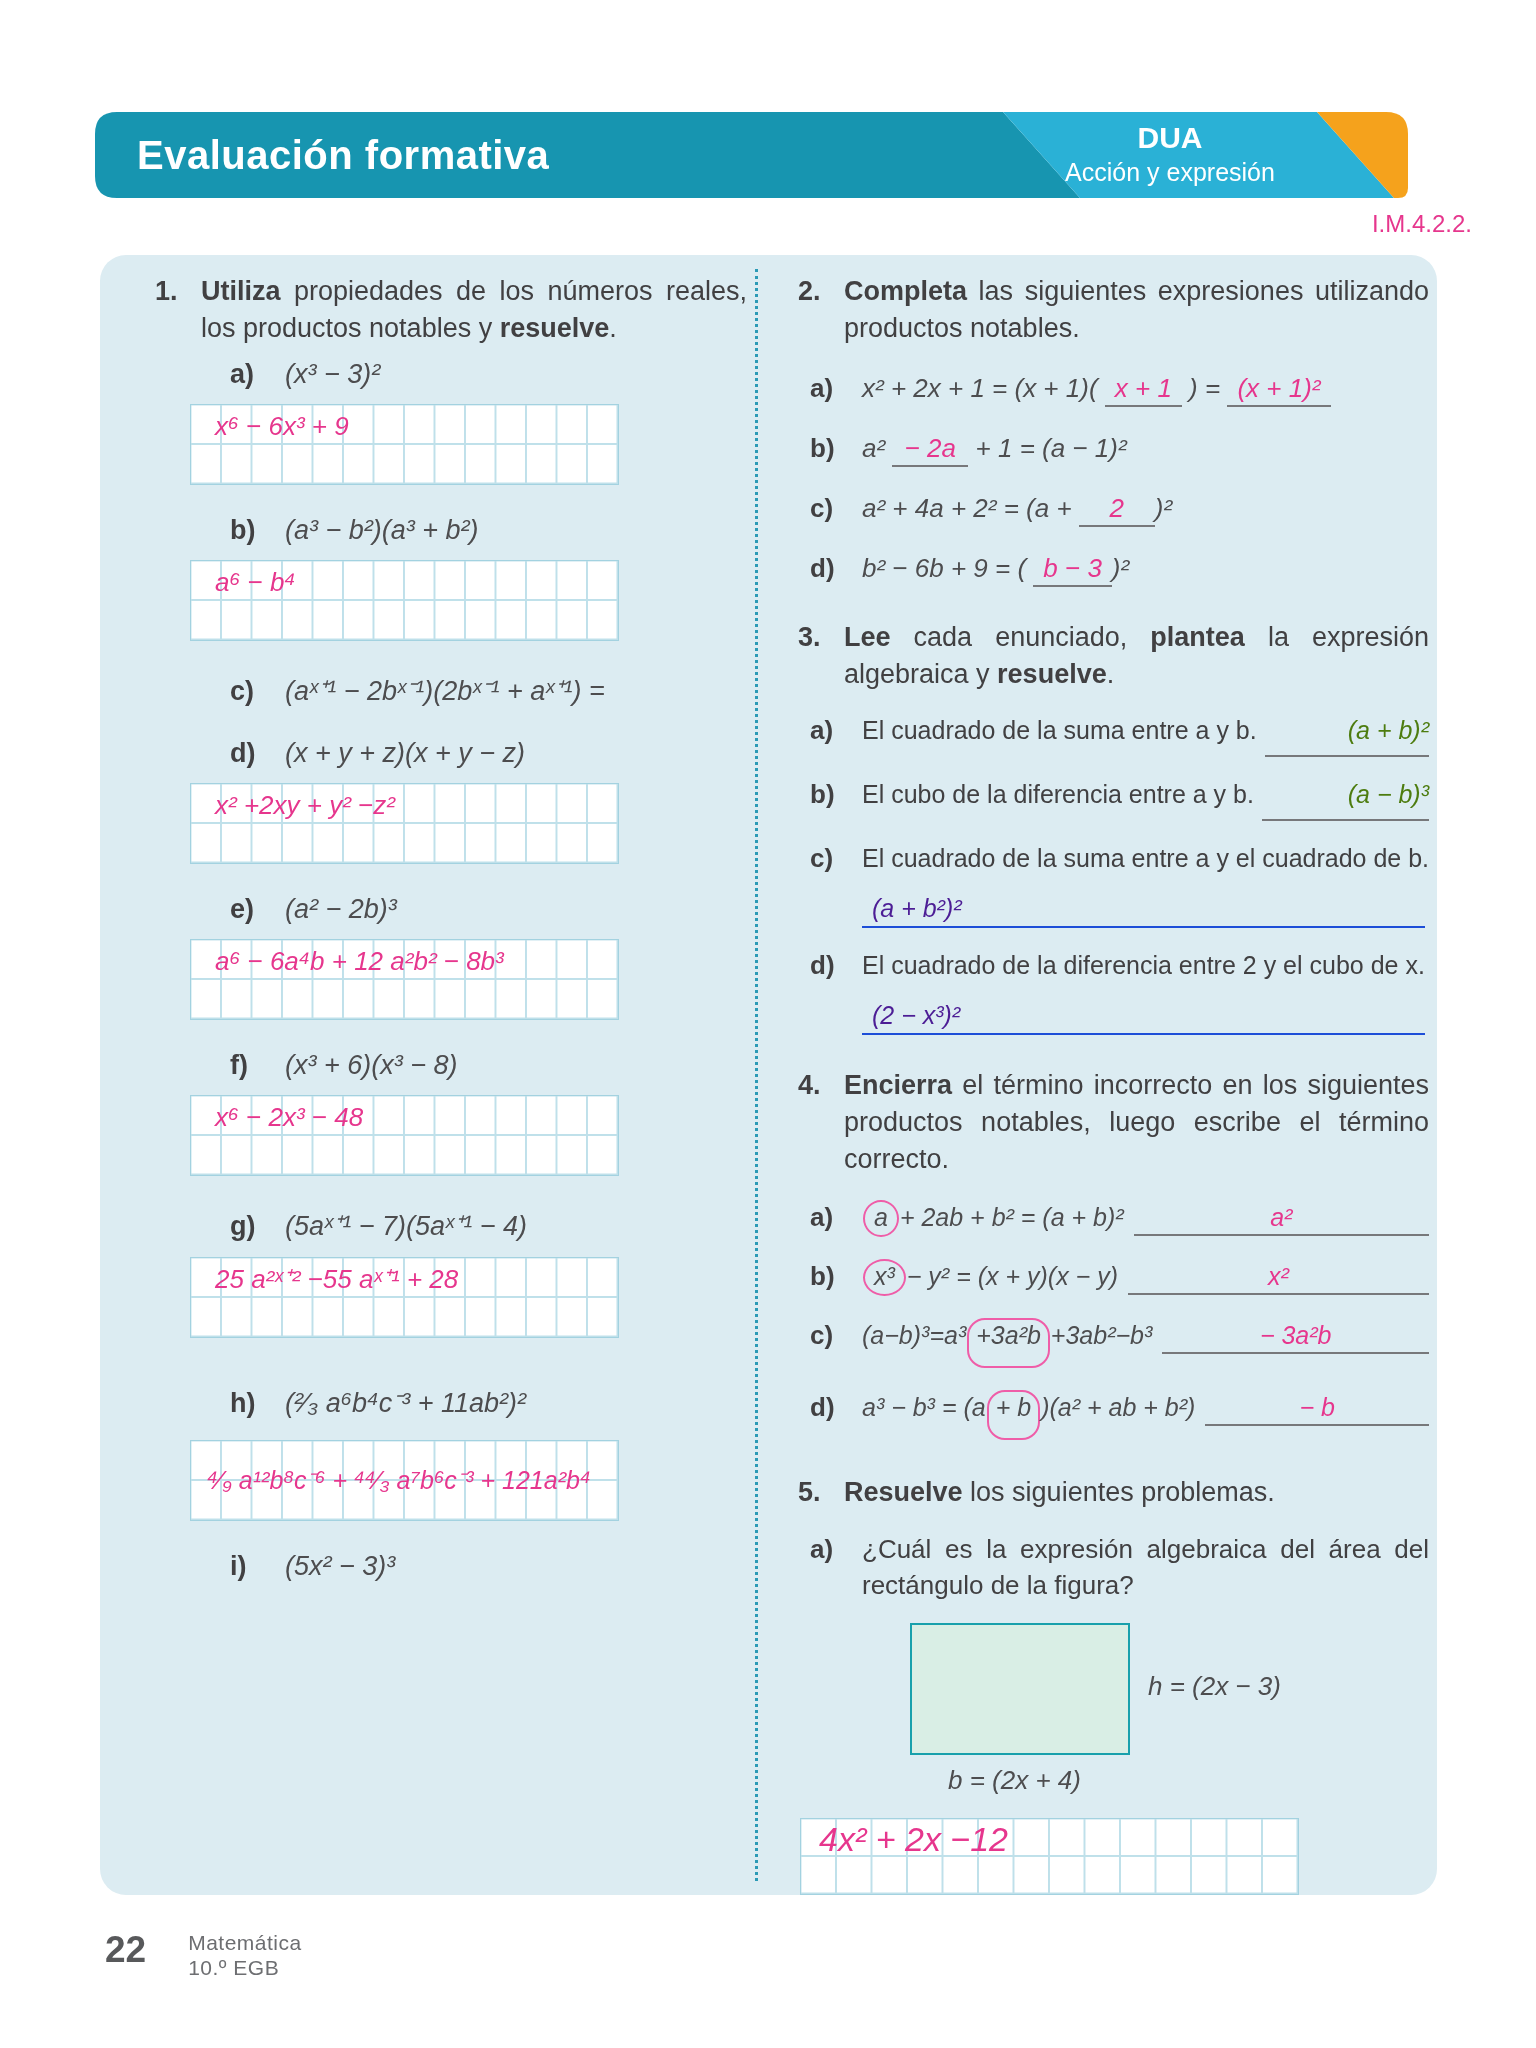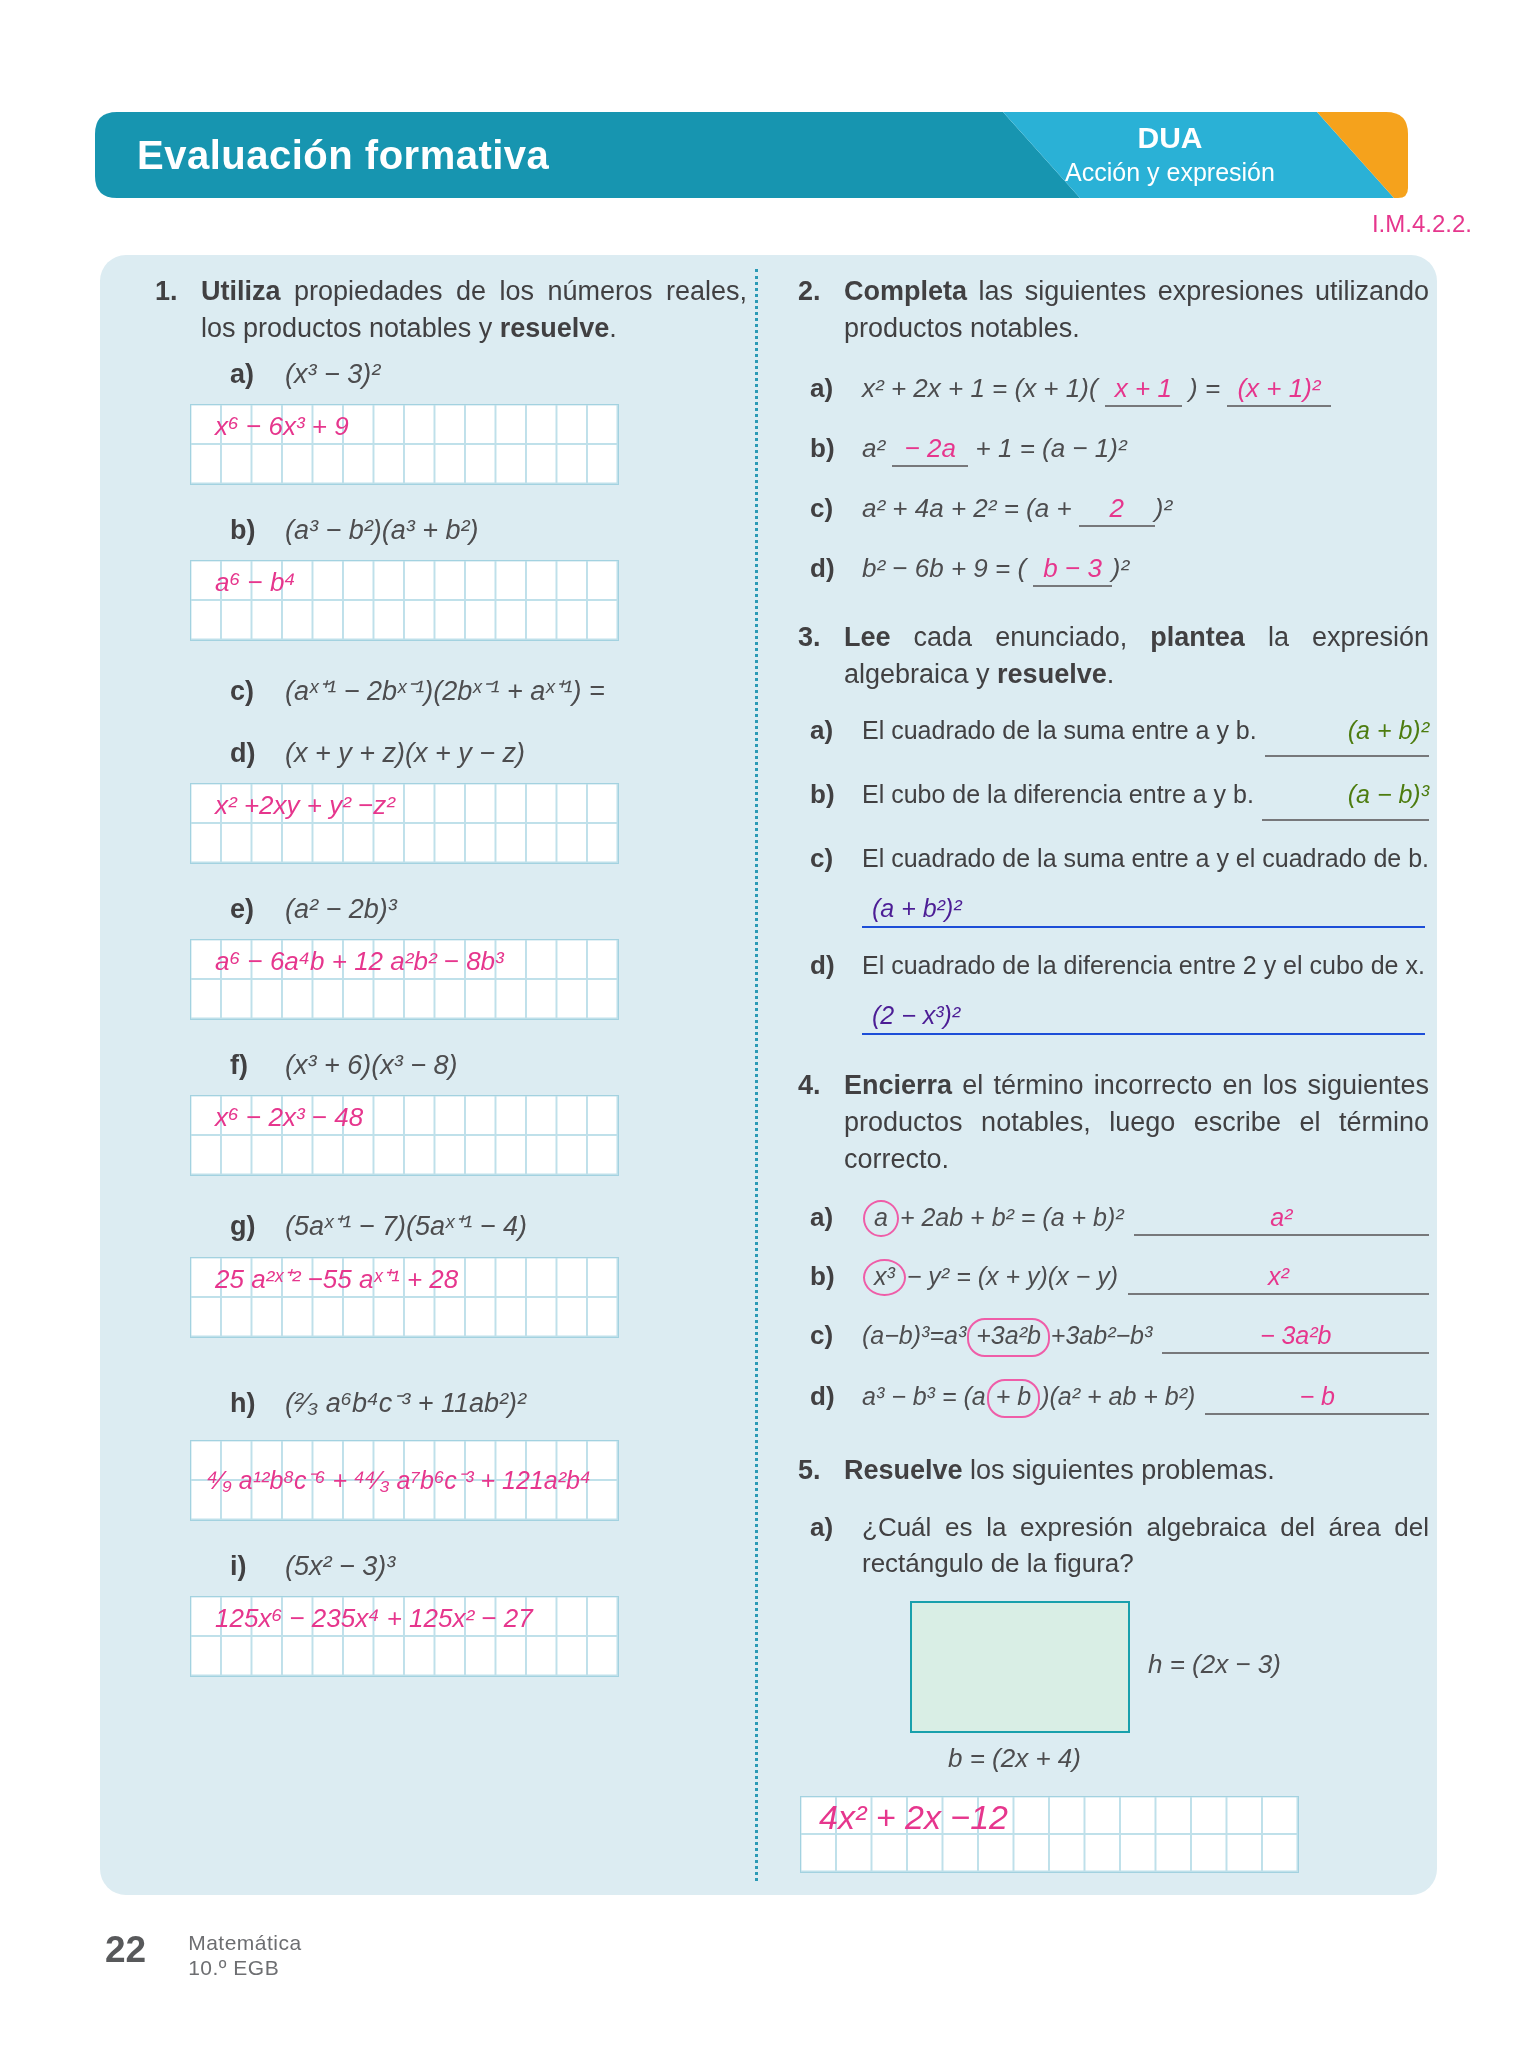--- a/index.html
+++ b/index.html
@@ -76,21 +76,21 @@
   .ans-line{
     margin:20px 4px 16px 64px;border-bottom:2px solid #1d4ed8;color:#4c1d95;
     font-style:italic;font-size:25px;padding:0 0 3px 10px;
   }
   .q4item{margin:22px 0 0 12px;display:flex;align-items:baseline;}
   .q4math{font-size:25px;font-style:italic;color:#4d4d4f;white-space:nowrap;}
   .circ{
     display:inline-block;border:2.5px solid #ef5da8;border-radius:50%;
     padding:1px 9px 3px 9px;margin:0 1px;
   }
-  .circ.pill{border-radius:18px;padding:1px 7px 5px 7px;}
+  .circ.pill{border-radius:18px;padding:1px 7px 16px 7px;}
   .q4blank{
     flex:1;margin-left:10px;border-bottom:2px solid #77787b;color:#e6368d;
     font-style:italic;font-size:25px;text-align:center;padding-bottom:2px;min-width:90px;
   }
 
   .fig-wrap{position:relative;margin:20px 0 0 112px;width:480px;height:175px;}
   .fig-rect{position:absolute;left:0;top:0;width:216px;height:128px;background:#d9eee5;border:2.5px solid #18a0ac;}
   .fig-h{position:absolute;left:238px;top:48px;font-size:26px;font-style:italic;color:#4d4d4f;white-space:nowrap;}
   .fig-b{position:absolute;left:38px;top:142px;font-size:26px;font-style:italic;color:#4d4d4f;white-space:nowrap;}
 
@@ -193,23 +193,20 @@
       <span class="iexpr">(²⁄₃ a⁶b⁴c⁻³ + 11ab²)²</span>
     </div>
     <div class="grid taller center">
         <span class="hand">⁴⁄₉ a¹²b⁸c⁻⁶ + ⁴⁴⁄₃ a⁷b⁶c⁻³ + 121a²b⁴</span>
       </div>
 
     <div class="item">
       <span class="ilabel">i)</span>
       <span class="iexpr">(5x² − 3)³</span>
     </div>
-    <div class="grid">
-        <span class="hand">125x⁶ − 235x⁴ + 125x² − 27</span>
-      </div>
 
   </div>
 
   <div class="divider"></div>
 
   <div class="col-right">
 
     <div class="q">
       <div class="qnum">2.</div>
       <div class="qtext"><span class="b">Completa</span><span> las siguientes expresiones utilizando productos notables.</span></div>

